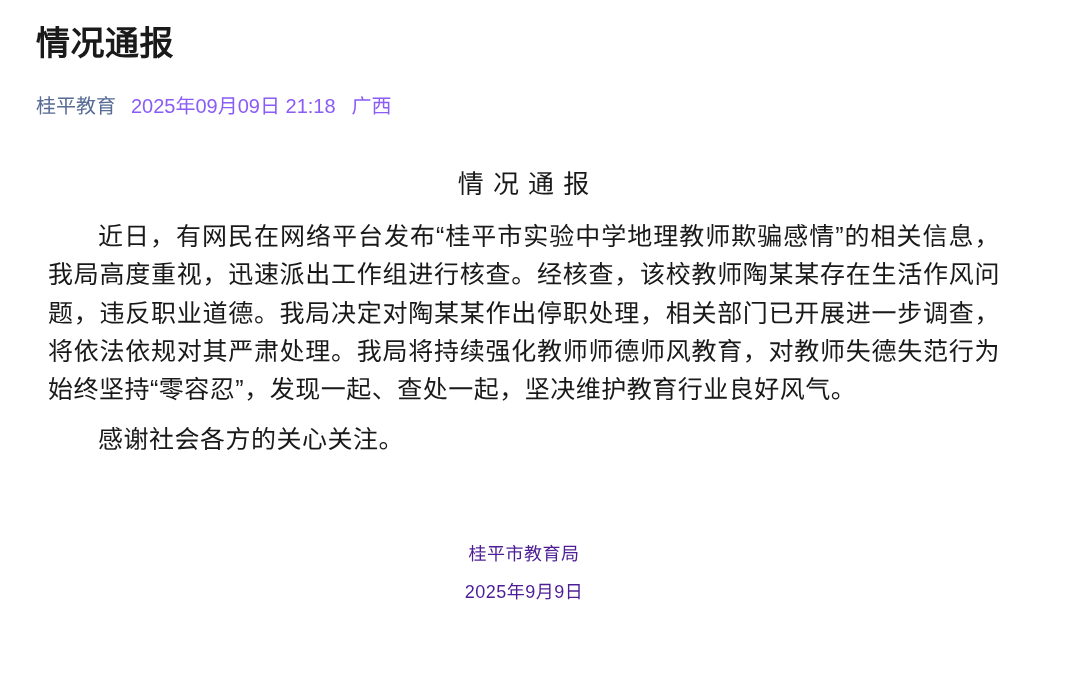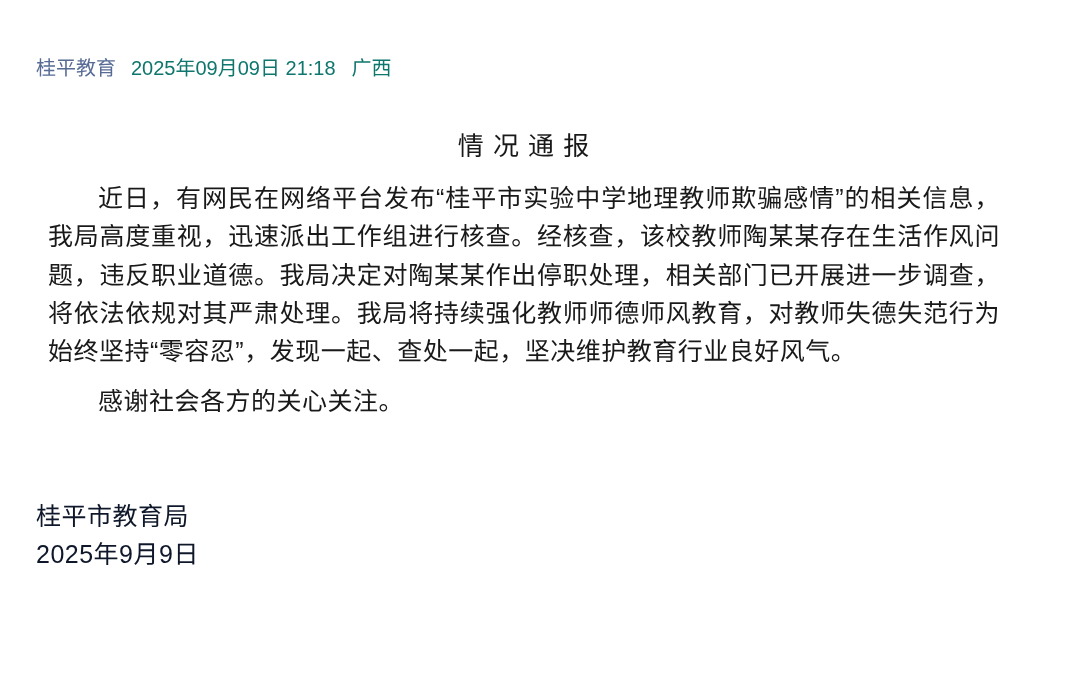--- a/index.html
+++ b/index.html
@@ -33,21 +33,21 @@
     align-items: baseline;
     text-align: center;
   }
   .account-link {
     color: #576b95;
     text-decoration: none;
     margin-right: 15px;
     cursor: pointer;
   }
   .meta-gray {
-    color: #0f766e;
+    color: #8b5cf6;
   }
   .meta-location {
     margin-left: 16px;
   }
   .notice-heading {
     margin: 50px 0 0 0;
     font-size: 26px;
     line-height: 32px;
     font-weight: 400;
     color: #191919;
@@ -61,35 +61,36 @@
     color: #191919;
     letter-spacing: 0.5px;
   }
   .body-text p {
     margin: 12px;
     text-indent: 2em;
     text-align: justify;
   }
   .signature-block {
     margin-top: 76px;
-    font-size: 25px;
+    font-size: 18px;
     line-height: 38.3px;
-    color: #0f172a;
-    text-align: left;
+    color: #4c1d95;
+    text-align: center;
     letter-spacing: 0.5px;
   }
   .signature-block div {
     margin: 0;
   }
 </style>
 </head>
 <body>
 
 <div class="page">
 
+  <h1 class="article-title">情况通报</h1>
 
   <div class="meta-row">
     <a class="account-link">桂平教育</a>
     <span class="meta-gray">2025年09月09日 21:18</span>
     <span class="meta-gray meta-location">广西</span>
   </div>
 
   <h2 class="notice-heading">情 况 通 报</h2>
 
   <div class="body-text">

